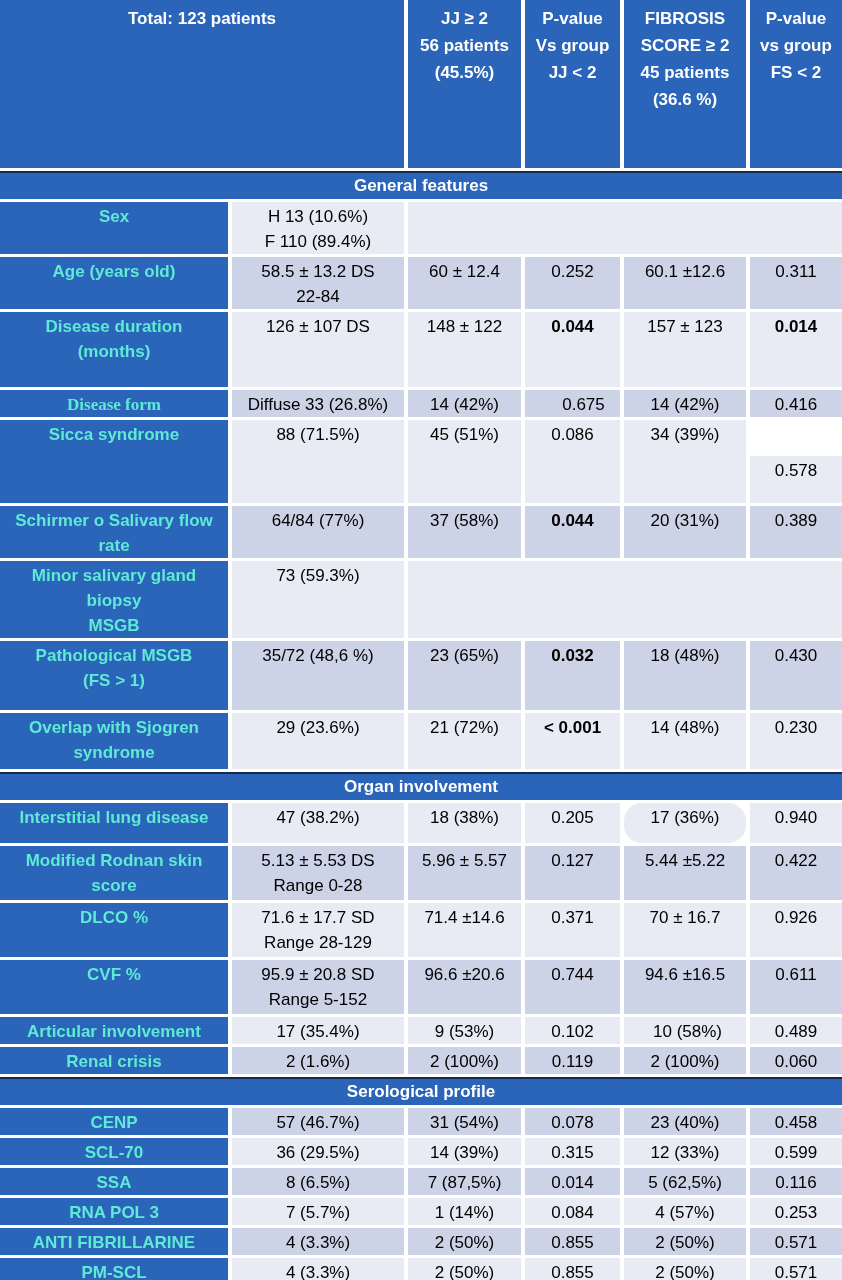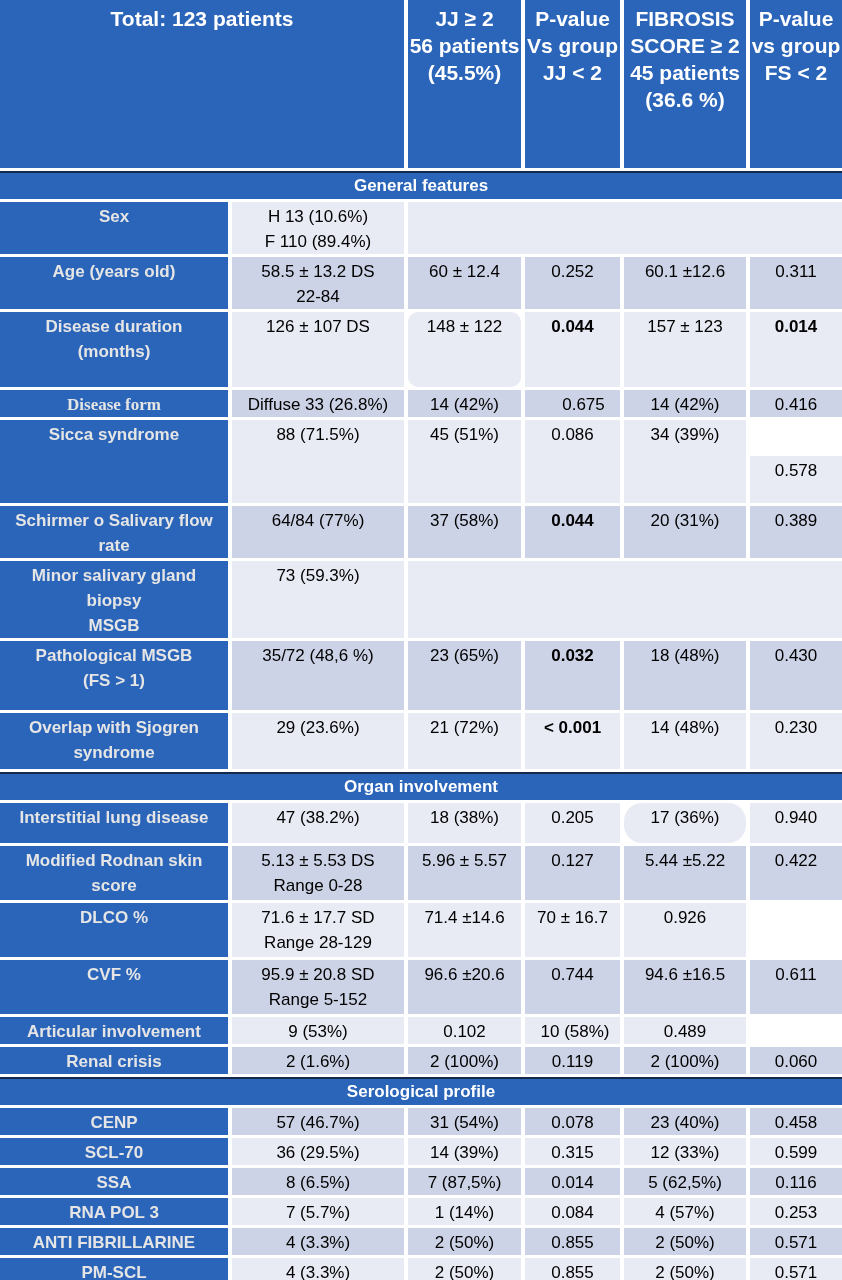--- a/index.html
+++ b/index.html
@@ -10,37 +10,37 @@
   }
   .grid{
     display:grid;
     grid-template-columns:228px 172px 113px 95px 122px 92px;
     column-gap:4px;
     margin-bottom:3px;
   }
   .hdr-cell{
     box-sizing:border-box;
     background:var(--blue);
-    color:#fff;font-weight:bold;font-size:21px;line-height:27px;
+    color:#fff;font-weight:bold;font-size:17px;line-height:27px;
     text-align:center;padding-top:5px;height:168px;
   }
   .span2{grid-column:1 / span 2;}
   .band{
     box-sizing:border-box;
     border-top:2px solid var(--navy);
     background:var(--blue);
     color:#fff;font-weight:bold;font-size:17px;line-height:26px;
     text-align:center;height:28px;margin-bottom:3px;
   }
   .cell{
     box-sizing:border-box;
     text-align:center;font-size:17px;line-height:25px;
     padding:2px 2px 0 2px;color:#000;
   }
-  .lbl{background:var(--blue);color:#e5e5e5;font-weight:bold;}
+  .lbl{background:var(--blue);color:#5eead4;font-weight:bold;}
   .light{background:var(--light);}
   .dark{background:var(--dark);}
   .boldval{font-weight:bold;}
   .merged{grid-column:3 / -1;}
 </style>
 </head>
 <body>
 
 <div class="page" style="--blue: #2B65BA; --navy: #16294B; --light: #E9EBF4; --dark: #CDD3E6;">
   <div class="grid" id="table-header">
@@ -62,21 +62,21 @@
         <div class="cell lbl" style="min-height: 49px;">Age (years old)</div>
         <div class="cell dark" style="min-height: 49px;">58.5 ± 13.2 DS<br>22-84</div>
         <div class="cell dark" style="min-height: 49px;">60 ± 12.4</div>
         <div class="cell dark" style="min-height: 49px;">0.252</div>
         <div class="cell dark" style="min-height: 49px;">60.1 ±12.6</div>
         <div class="cell dark" style="min-height: 49px;">0.311</div>
       </div>
       <div class="grid">
         <div class="cell lbl" style="min-height: 75px;">Disease duration<br>(months)</div>
         <div class="cell light" style="min-height: 75px;">126 ± 107 DS</div>
-        <div class="cell light" style="min-height: 75px; border-radius: 10px;">148 ± 122</div>
+        <div class="cell light" style="min-height: 75px;">148 ± 122</div>
         <div class="cell light boldval" style="min-height: 75px;">0.044</div>
         <div class="cell light" style="min-height: 75px;">157 ± 123</div>
         <div class="cell light boldval" style="min-height: 75px;">0.014</div>
       </div>
       <div class="grid">
         <div class="cell lbl" style="min-height: 27px; font-family: Liberation Serif, serif;">Disease form</div>
         <div class="cell dark" style="min-height: 27px;">Diffuse 33 (26.8%)</div>
         <div class="cell dark" style="min-height: 27px;">14 (42%)</div>
         <div class="cell dark" style="min-height: 27px; padding-left: 24px;">0.675</div>
         <div class="cell dark" style="min-height: 27px;">14 (42%)</div>
@@ -133,33 +133,35 @@
         <div class="cell dark" style="min-height: 54px;">5.13 ± 5.53 DS<br>Range 0-28</div>
         <div class="cell dark" style="min-height: 54px;">5.96 ± 5.57</div>
         <div class="cell dark" style="min-height: 54px;">0.127</div>
         <div class="cell dark" style="min-height: 54px;">5.44 ±5.22</div>
         <div class="cell dark" style="min-height: 54px;">0.422</div>
       </div>
       <div class="grid">
         <div class="cell lbl" style="min-height: 54px;">DLCO %</div>
         <div class="cell light" style="min-height: 54px;">71.6 ± 17.7 SD<br>Range 28-129</div>
         <div class="cell light" style="min-height: 54px;">71.4 ±14.6</div>
+        <div class="cell light" style="min-height: 54px;">0.371</div>
         <div class="cell light" style="min-height: 54px;">70 ± 16.7</div>
         <div class="cell light" style="min-height: 54px;">0.926</div>
       </div>
       <div class="grid">
         <div class="cell lbl" style="min-height: 54px;">CVF %</div>
         <div class="cell dark" style="min-height: 54px;">95.9 ± 20.8 SD<br>Range 5-152</div>
         <div class="cell dark" style="min-height: 54px;">96.6 ±20.6</div>
         <div class="cell dark" style="min-height: 54px;">0.744</div>
         <div class="cell dark" style="min-height: 54px;">94.6 ±16.5</div>
         <div class="cell dark" style="min-height: 54px;">0.611</div>
       </div>
       <div class="grid">
         <div class="cell lbl" style="min-height: 24px;">Articular involvement</div>
+        <div class="cell light" style="min-height: 24px;">17 (35.4%)</div>
         <div class="cell light" style="min-height: 24px;">9 (53%)</div>
         <div class="cell light" style="min-height: 24px;">0.102</div>
         <div class="cell light" style="min-height: 24px; padding-left: 7px;">10 (58%)</div>
         <div class="cell light" style="min-height: 24px;">0.489</div>
       </div>
       <div class="grid">
         <div class="cell lbl" style="min-height: 24px;">Renal crisis</div>
         <div class="cell dark" style="min-height: 24px;">2 (1.6%)</div>
         <div class="cell dark" style="min-height: 24px;">2 (100%)</div>
         <div class="cell dark" style="min-height: 24px;">0.119</div>

